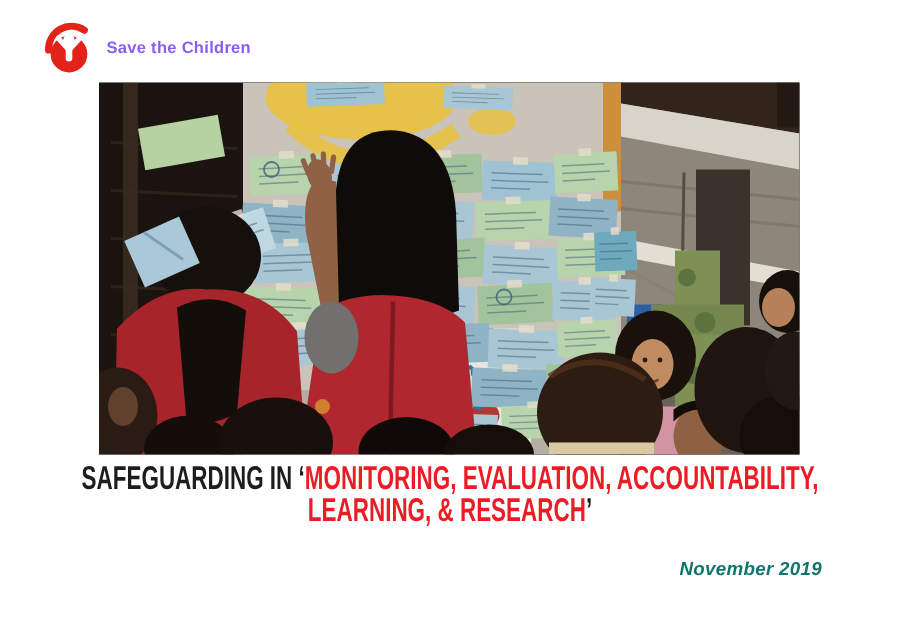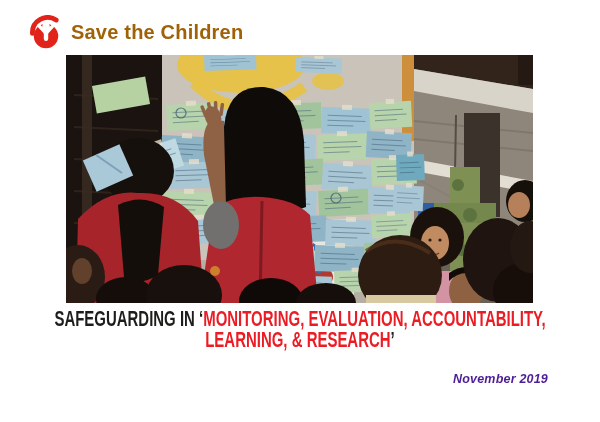--- a/index.html
+++ b/index.html
@@ -2,36 +2,36 @@
 <html><head>
 <meta charset="utf-8">
 <style>
   html,body{margin:0;padding:0;background:#ffffff;}
   .page{position:relative;width:600px;height:422px;background:#ffffff;overflow:hidden;
         font-family:"Liberation Sans",sans-serif;}
 
   
   .logo{position:absolute;left:29px;top:15px;display:flex;align-items:center;gap:8px;}
   .logo-mark{width:34px;height:34px;display:block;}
-  .logo-text{font-weight:bold;font-size:20px;color:#a16207;letter-spacing:.2px;text-align:center;}
+  .logo-text{font-weight:bold;font-size:11px;color:#8b5cf6;letter-spacing:.2px;text-align:center;}
 
   
   .photo{position:absolute;left:66px;top:55px;width:467px;height:248px;overflow:hidden;background:#241c18;}
   .photo svg{display:block;width:100%;height:100%;}
 
   
   .title{position:absolute;top:308px;left:50%;width:882px;margin:0 0 0 -441px;
          text-align:center;font-size:22px;font-weight:bold;line-height:21px;
          transform:scaleX(0.68);transform-origin:center top;white-space:nowrap;}
   .t-black{color:#1d1d1b;}
   .t-red{color:#ec1c24;}
 
   
   .date{position:absolute;top:372px;right:52px;font-size:12.5px;font-style:italic;
-        font-weight:bold;color:#4c1d95;letter-spacing:.2px;}
+        font-weight:bold;color:#0f766e;letter-spacing:.2px;}
 </style>
 </head>
 <body>
 
 <div class="page">
 
   <header class="logo">
     <svg class="logo-mark" viewBox="0 0 100 100" aria-hidden="true">
       <path d="M10,54 A45,45 0 0 1 80,15" fill="none" stroke="#e2231a" stroke-width="14" stroke-linecap="round"></path>
       <circle cx="50" cy="62" r="36" fill="#e2231a"></circle>

